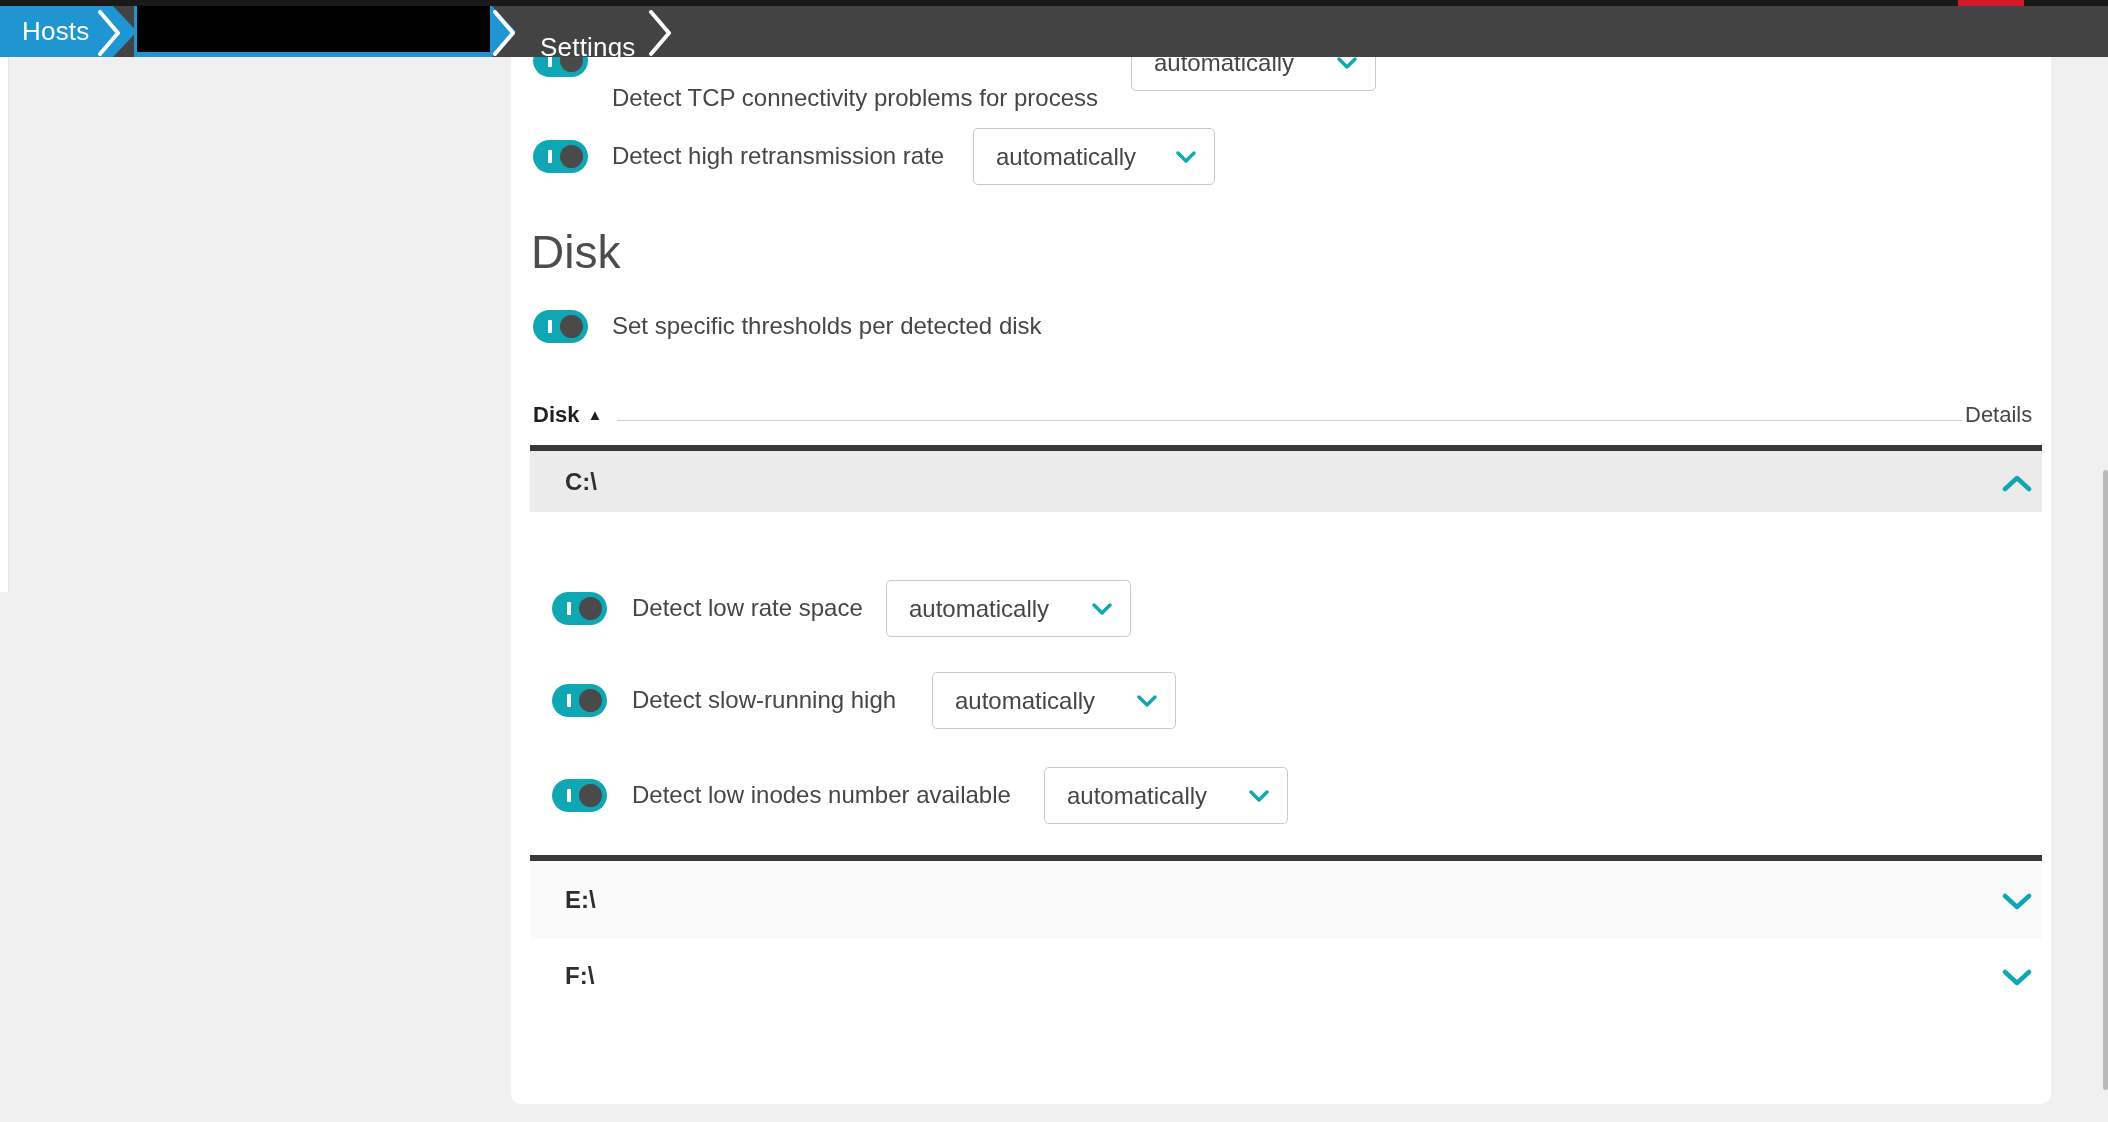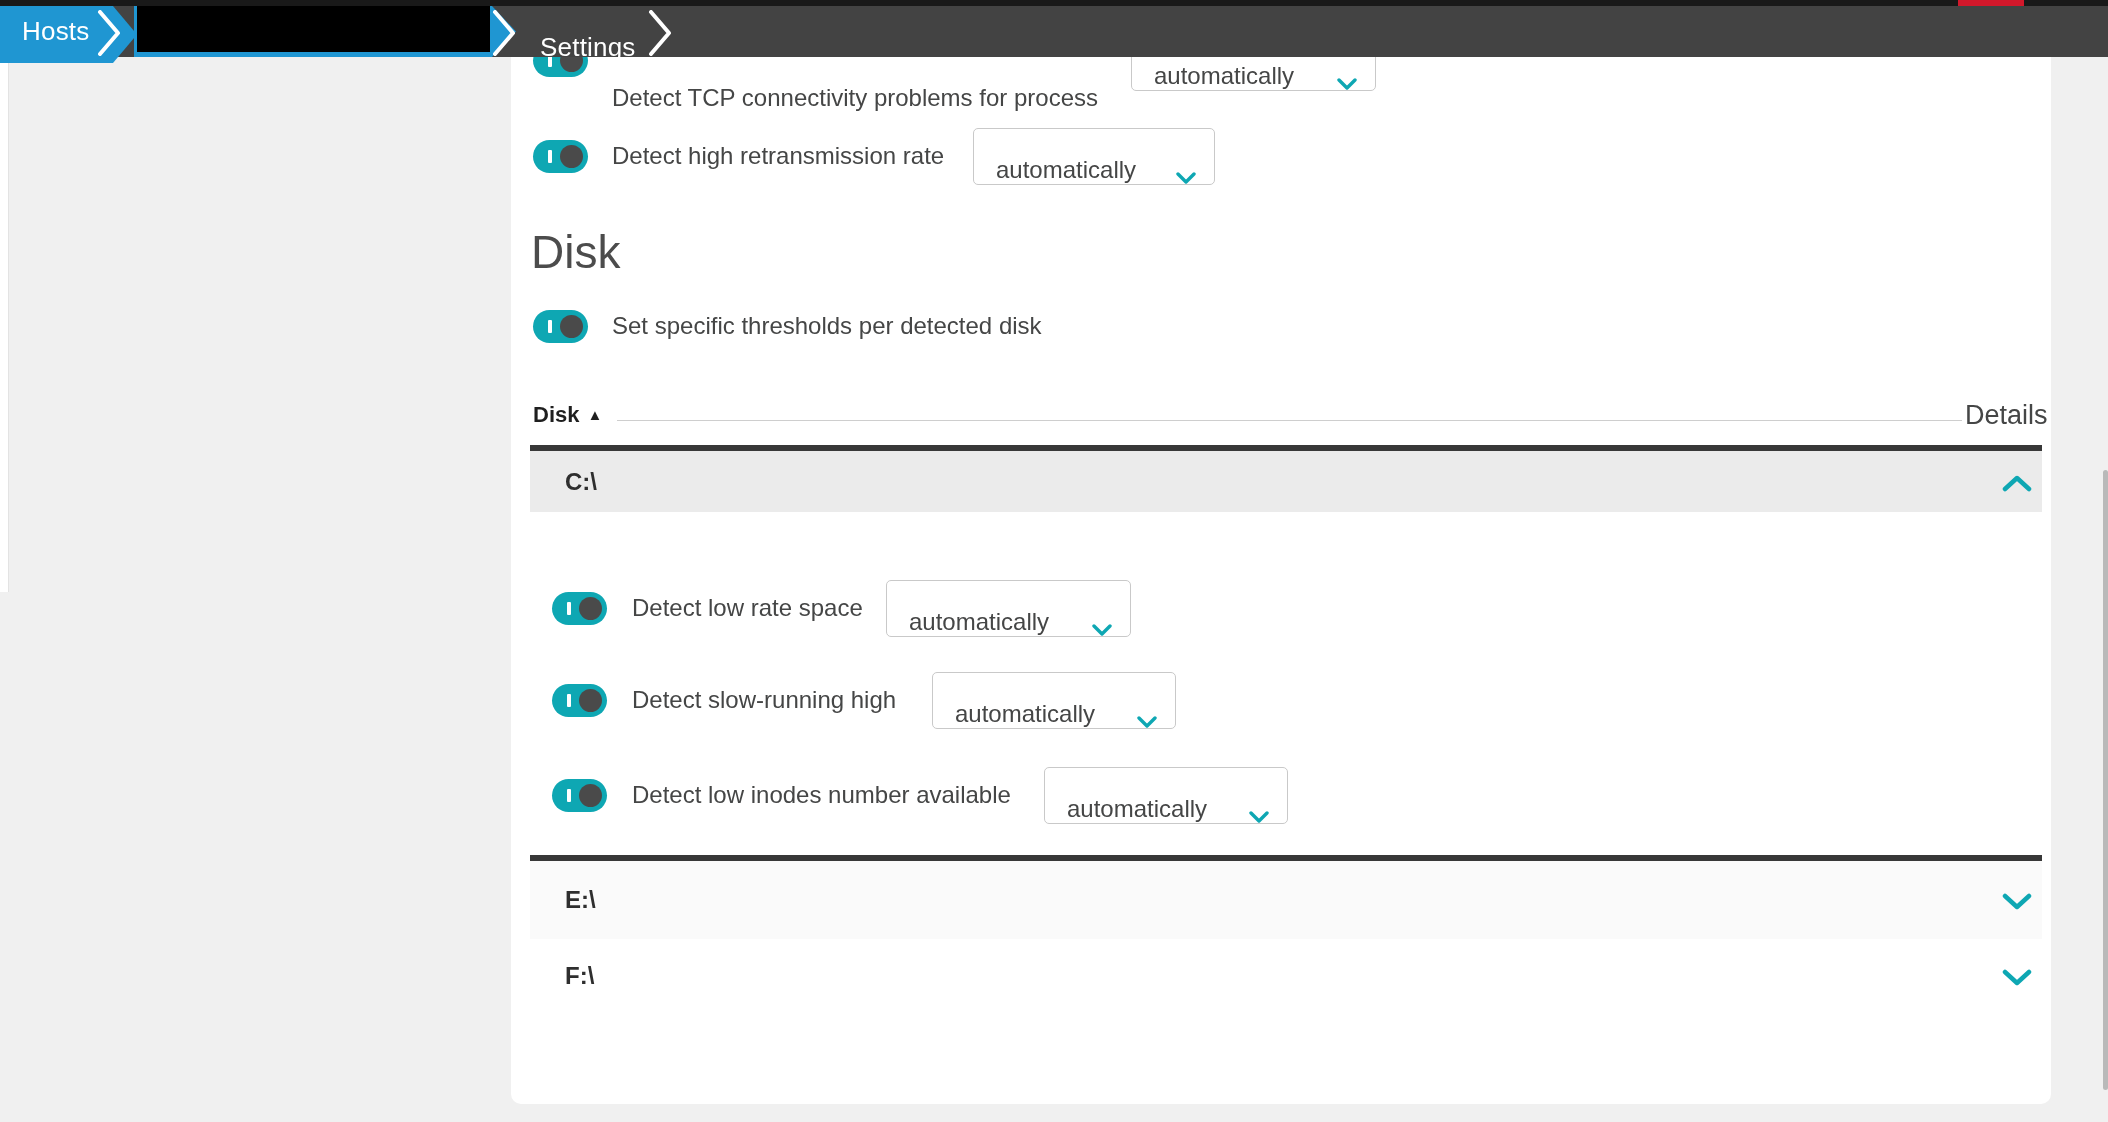--- a/index.html
+++ b/index.html
@@ -26,43 +26,43 @@
   .abs{position:absolute;}
 
   
   #topstrip{left:0;top:0;width:2108px;height:6px;background:var(--strip);z-index:11;}
   #redaccent{left:1958px;top:0;width:66px;height:6px;background:var(--red);z-index:12;}
   #breadbar{left:0;top:6px;width:2108px;height:51px;background:var(--bar);z-index:10;}
   .crumb-label{position:absolute;top:0;height:51px;line-height:51px;color:#fff;font-size:26px;letter-spacing:.2px;white-space:nowrap;}
   #crumb-redacted{position:absolute;left:134px;top:0;width:382px;height:51px;background:var(--hosts-blue);
     clip-path:polygon(0 0, calc(100% - 24px) 0, 100% 50%, calc(100% - 24px) 100%, 0 100%);}
   #redact-box{position:absolute;left:137px;top:-2px;width:353px;height:48px;background:#000;}
-  #crumb-hosts{position:absolute;left:0;top:0;width:137px;height:57px;background:var(--hosts-blue);
+  #crumb-hosts{position:absolute;left:0;top:0;width:137px;height:51px;background:var(--hosts-blue);
     clip-path:polygon(0 0, 113px 0, 137px 50%, 113px 100%, 0 100%);}
   .sep{position:absolute;top:4px;}
 
   
   #gutter{left:0;top:57px;width:8px;height:535px;background:#fff;border-right:1px solid #e3e3e3;z-index:1;}
   #panel{left:511px;top:57px;width:1540px;height:1047px;background:var(--panel);border-radius:0 0 10px 10px;z-index:2;}
   #scroll-thumb{left:2103px;top:470px;width:5px;height:620px;background:var(--thumb);border-radius:3px;z-index:12;}
   .content{z-index:3;}
 
   
   .toggle{width:55px;height:33px;border-radius:17px;background:var(--teal);cursor:pointer;}
   .toggle .on-i{position:absolute;left:15px;top:10px;width:4px;height:13px;background:#fff;border-radius:1px;}
   .toggle .knob{position:absolute;right:5px;top:5px;width:23px;height:23px;border-radius:50%;background:var(--knob);}
   .lbl{font-size:24px;color:var(--text);white-space:nowrap;transform:translateY(-50%);}
   .dd{height:57px;background:#fff;border:1px solid var(--dd-border);border-radius:5px;
-      display:flex;align-items:flex-end;justify-content:space-between;padding:0 18px 0 22px;box-sizing:border-box;cursor:pointer;}
+      display:flex;align-items:center;justify-content:space-between;padding:0 18px 0 22px;box-sizing:border-box;cursor:pointer;}
   .dd-label{font-size:24px;color:var(--text);white-space:nowrap;}
   .dd svg{flex:none;margin-left:14px;}
   .heading{font-size:46px;font-weight:300;color:#4c4c4c;transform:translateY(-50%);white-space:nowrap;}
   .th{font-size:22px;font-weight:bold;color:#1f1f1f;transform:translateY(-50%);white-space:nowrap;}
   .th .arrow{font-size:15px;position:relative;top:-2px;margin-left:8px;}
-  .details{font-size:27px;color:var(--text);transform:translateY(-50%);text-align:center;}
+  .details{font-size:22px;color:var(--text);transform:translateY(-50%);text-align:center;}
   .rule{height:1px;background:var(--rule);}
   .thickline{height:6px;background:var(--thick);}
   .disk-row-name{font-size:24px;font-weight:bold;color:var(--text-strong);transform:translateY(-50%);white-space:nowrap;}
   .row-chev{cursor:pointer;}
 </style>
 </head>
 <body>
 
 <div id="screen">
 

